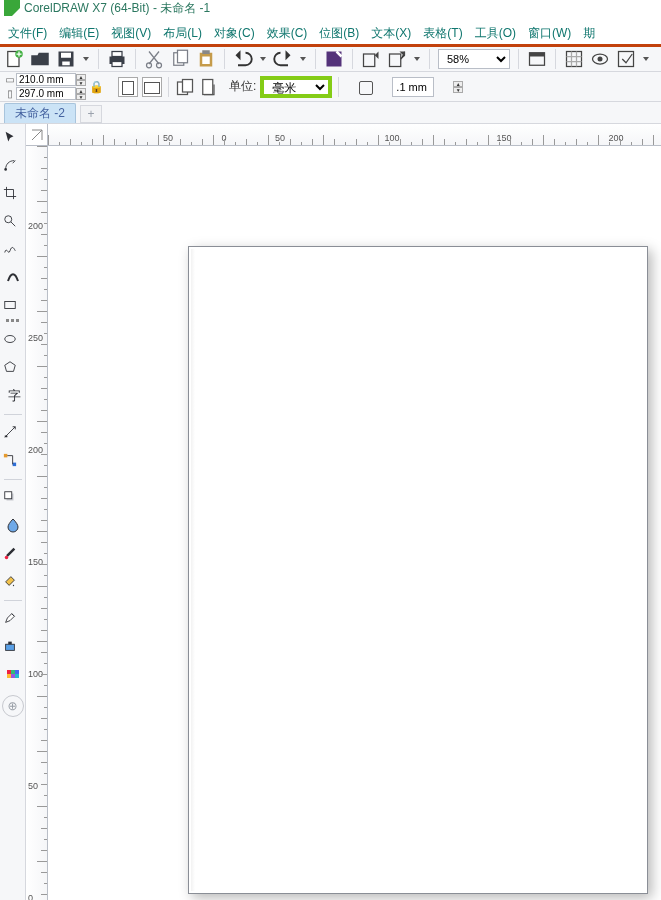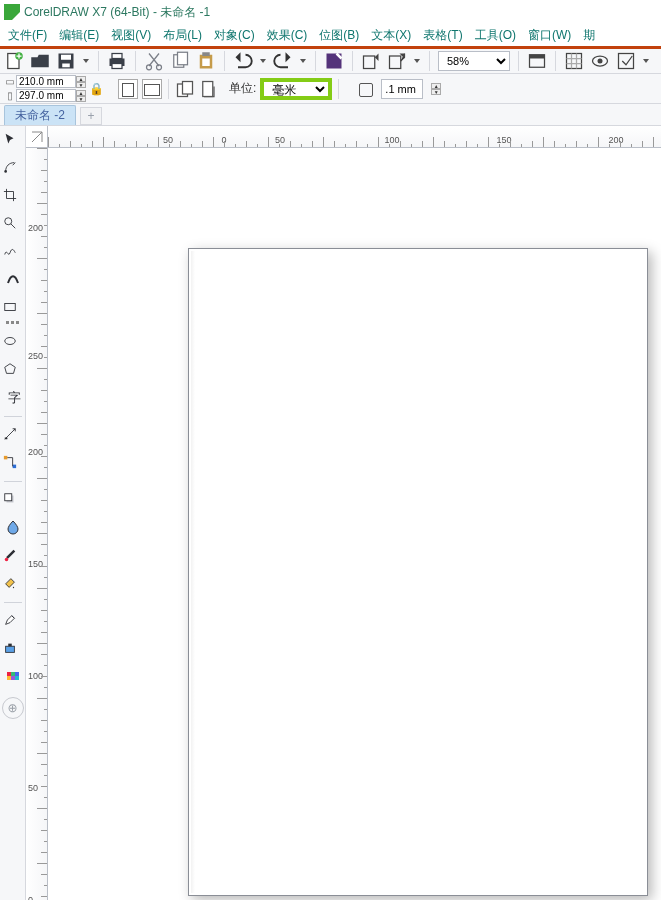--- a/index.html
+++ b/index.html
@@ -1,19 +1,19 @@
 <!DOCTYPE html>
 <html><head>
 <meta charset="utf-8">
 <style>
   * { box-sizing: border-box; margin: 0; padding: 0; font-family: "Microsoft YaHei", "SimSun", Arial, sans-serif; }
   body { width: 661px; height: 900px; background: #fff; overflow: hidden; font-size: 12px; color: #333; }
 
   
-  .titlebar { height: 22px; background: #fff; display: flex; align-items: center; padding: 12px 4px; }
+  .titlebar { height: 22px; background: #fff; display: flex; align-items: flex-start; padding: 0 4px; }
   .app-icon { width: 16px; height: 16px; background: #3aa73a; position: relative; margin-right: 4px; }
   .app-icon::after { content:""; position:absolute; right:0; bottom:0; border-left:8px solid transparent; border-bottom:8px solid #fff; }
   .title { color:#2c7860; font-size:12px; }
 
   
   .menubar { height: 22px; background:#fff; display:flex; align-items:center; padding:0 2px; gap:0; }
   .menu-item { padding: 2px 6px; font-size:12px; color:#0f766e; white-space:nowrap; }
 
   
   .toolbar1 { height: 28px; background:#f6f7f9; border-top:3px solid #c2410c; border-bottom:1px solid #d6d8de; display:flex; align-items:center; padding:0 4px; gap:6px; }
@@ -33,21 +33,21 @@
   .dim-input { width:60px; height:13px; font-size:10px; border:1px solid #b9bec7; background:#fff; padding:0 2px; }
   .spin { display:flex; flex-direction:column; width:10px; }
   .spin span { height:6px; border:1px solid #aaa; background:#eee; font-size:5px; line-height:4px; text-align:center; }
   .lock { width:10px; display:flex; align-items:center; justify-content:center; font-size:12px; color:#666; margin-left:2px;}
   .orient-group { display:flex; gap:4px; margin-left:12px; }
   .orient-btn { width:20px; height:20px; border:1px solid #aaa; background:#fff; }
   .portrait::after { content:""; display:block; margin:3px auto; width:10px; height:12px; border:1px solid #555; background:#fff;}
   .landscape::after { content:""; display:block; margin:4px auto; width:14px; height:10px; border:1px solid #555; background:#fff;}
   .unit-label { margin-left:6px; font-size:12px; }
   .unit-select { width:72px; height:22px; border:4px solid #84cc16; background:#fff; font-size:12px; padding:0 4px; }
-  .nudge-group { margin-left:12px; display:flex; align-items:center; gap:8px; }
+  .nudge-group { margin-left:12px; display:flex; align-items:center; gap:19px; }
   .nudge-icon { width:16px; height:16px; position:relative; }
   .nudge-icon::before { content:""; position:absolute; left:2px; top:2px; width:12px; height:12px; border:1px solid #555; border-radius:2px; }
   .nudge-input { width:42px; height:20px; border:1px solid #b9bec7; background:#fff; font-size:11px; padding:0 3px; }
 
   
   .tabstrip { height:22px; background:#f6f7f9; display:flex; align-items:flex-end; padding:0 4px; gap:4px; border-bottom:1px solid #d6d8de;}
   .tab { display:flex; align-items:center; height:20px; padding:0 10px; background:#cbe3f6; border:1px solid #a8c4dc; border-bottom:none; border-radius:2px 2px 0 0; font-size:12px; color:#4563a0; }
   .tab-add { width:22px; height:18px; display:flex; align-items:center; justify-content:center; color:#9aa1ac; border:1px solid #d6d8de; background:#f2f3f5;}
 
   
@@ -474,21 +474,21 @@
         <div style="position: absolute; bottom: 0px; width: 1px; background: rgb(153, 153, 153); left: 561px; height: 3px;"></div>
         <div style="position: absolute; bottom: 0px; width: 1px; background: rgb(153, 153, 153); left: 572px; height: 6px;"></div>
         <div style="position: absolute; bottom: 0px; width: 1px; background: rgb(153, 153, 153); left: 583px; height: 3px;"></div>
         <div style="position: absolute; bottom: 0px; width: 1px; background: rgb(153, 153, 153); left: 594px; height: 6px;"></div>
         <div style="position: absolute; bottom: 0px; width: 1px; background: rgb(153, 153, 153); left: 605px; height: 10px;"></div>
       </div>
   </div>
 
   <div class="vruler" id="vticks">
       <span class="lab" style="top: 80px;">200</span>
-      <span class="lab" style="top: 208px;">250</span>
+      <span class="lab" style="top: 192px;">250</span>
       <span class="lab" style="top: 304px;">200</span>
       <span class="lab" style="top: 416px;">150</span>
       <span class="lab" style="top: 528px;">100</span>
       <span class="lab" style="top: 640px;">50</span>
       <span class="lab" style="top: 752px;">0</span>
       <div style="position: absolute; right: 0px; height: 1px; background: rgb(153, 153, 153); top: 0px; width: 10px;"></div>
       <div style="position: absolute; right: 0px; height: 1px; background: rgb(153, 153, 153); top: 11px; width: 3px;"></div>
       <div style="position: absolute; right: 0px; height: 1px; background: rgb(153, 153, 153); top: 22px; width: 6px;"></div>
       <div style="position: absolute; right: 0px; height: 1px; background: rgb(153, 153, 153); top: 33px; width: 3px;"></div>
       <div style="position: absolute; right: 0px; height: 1px; background: rgb(153, 153, 153); top: 44px; width: 6px;"></div>

